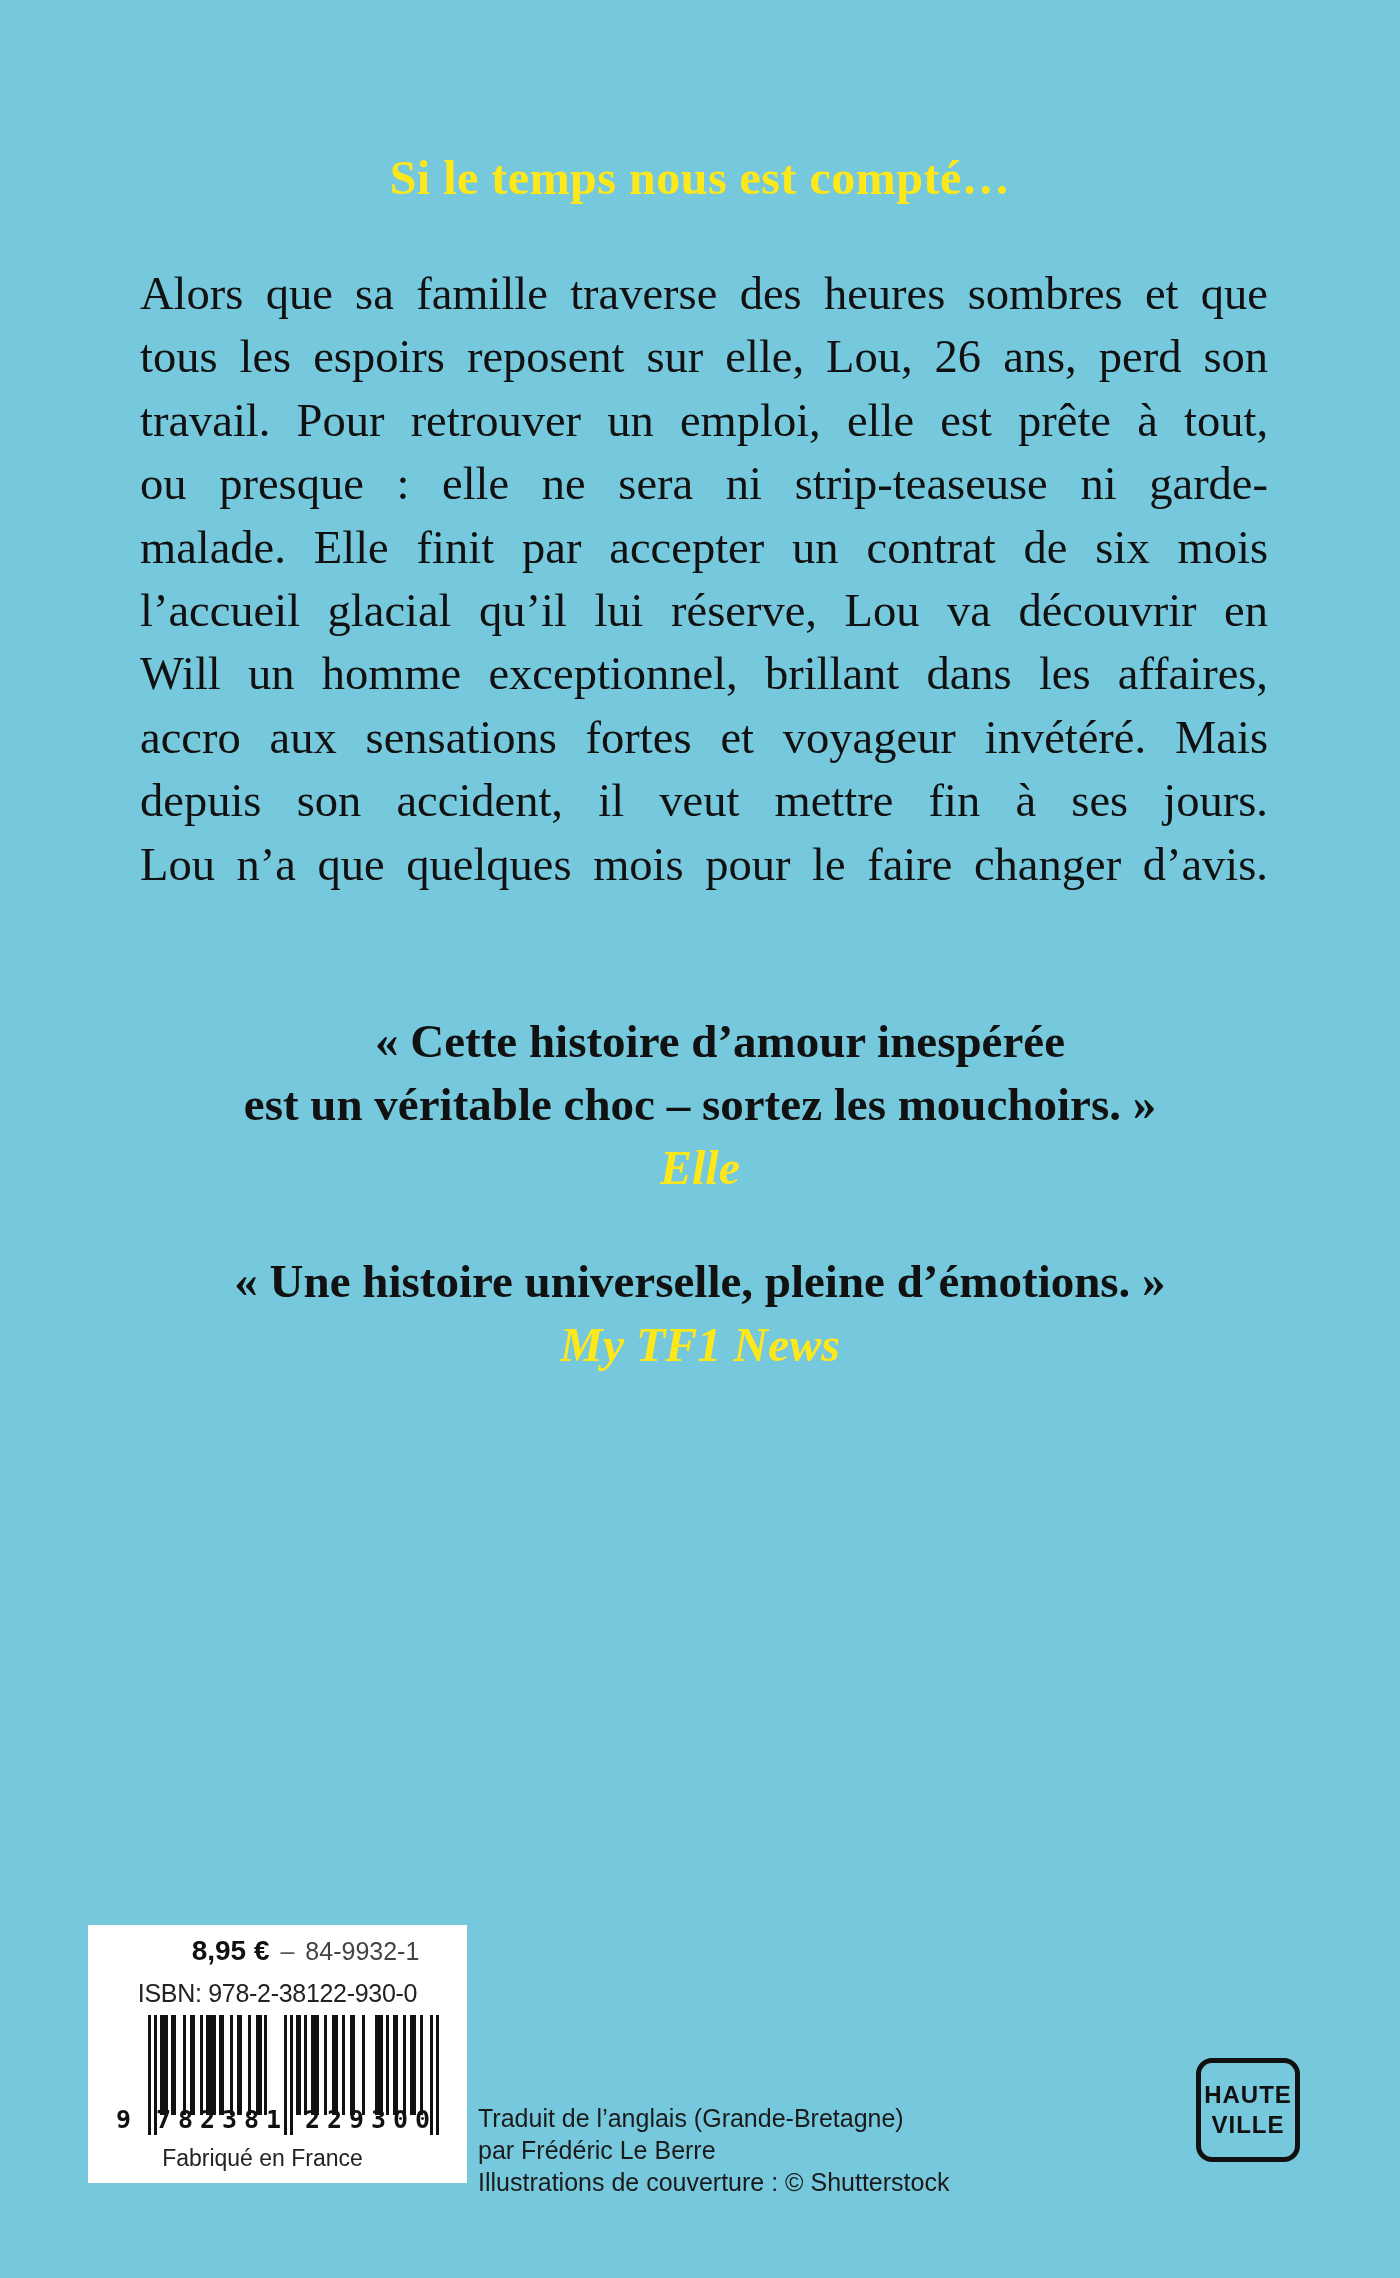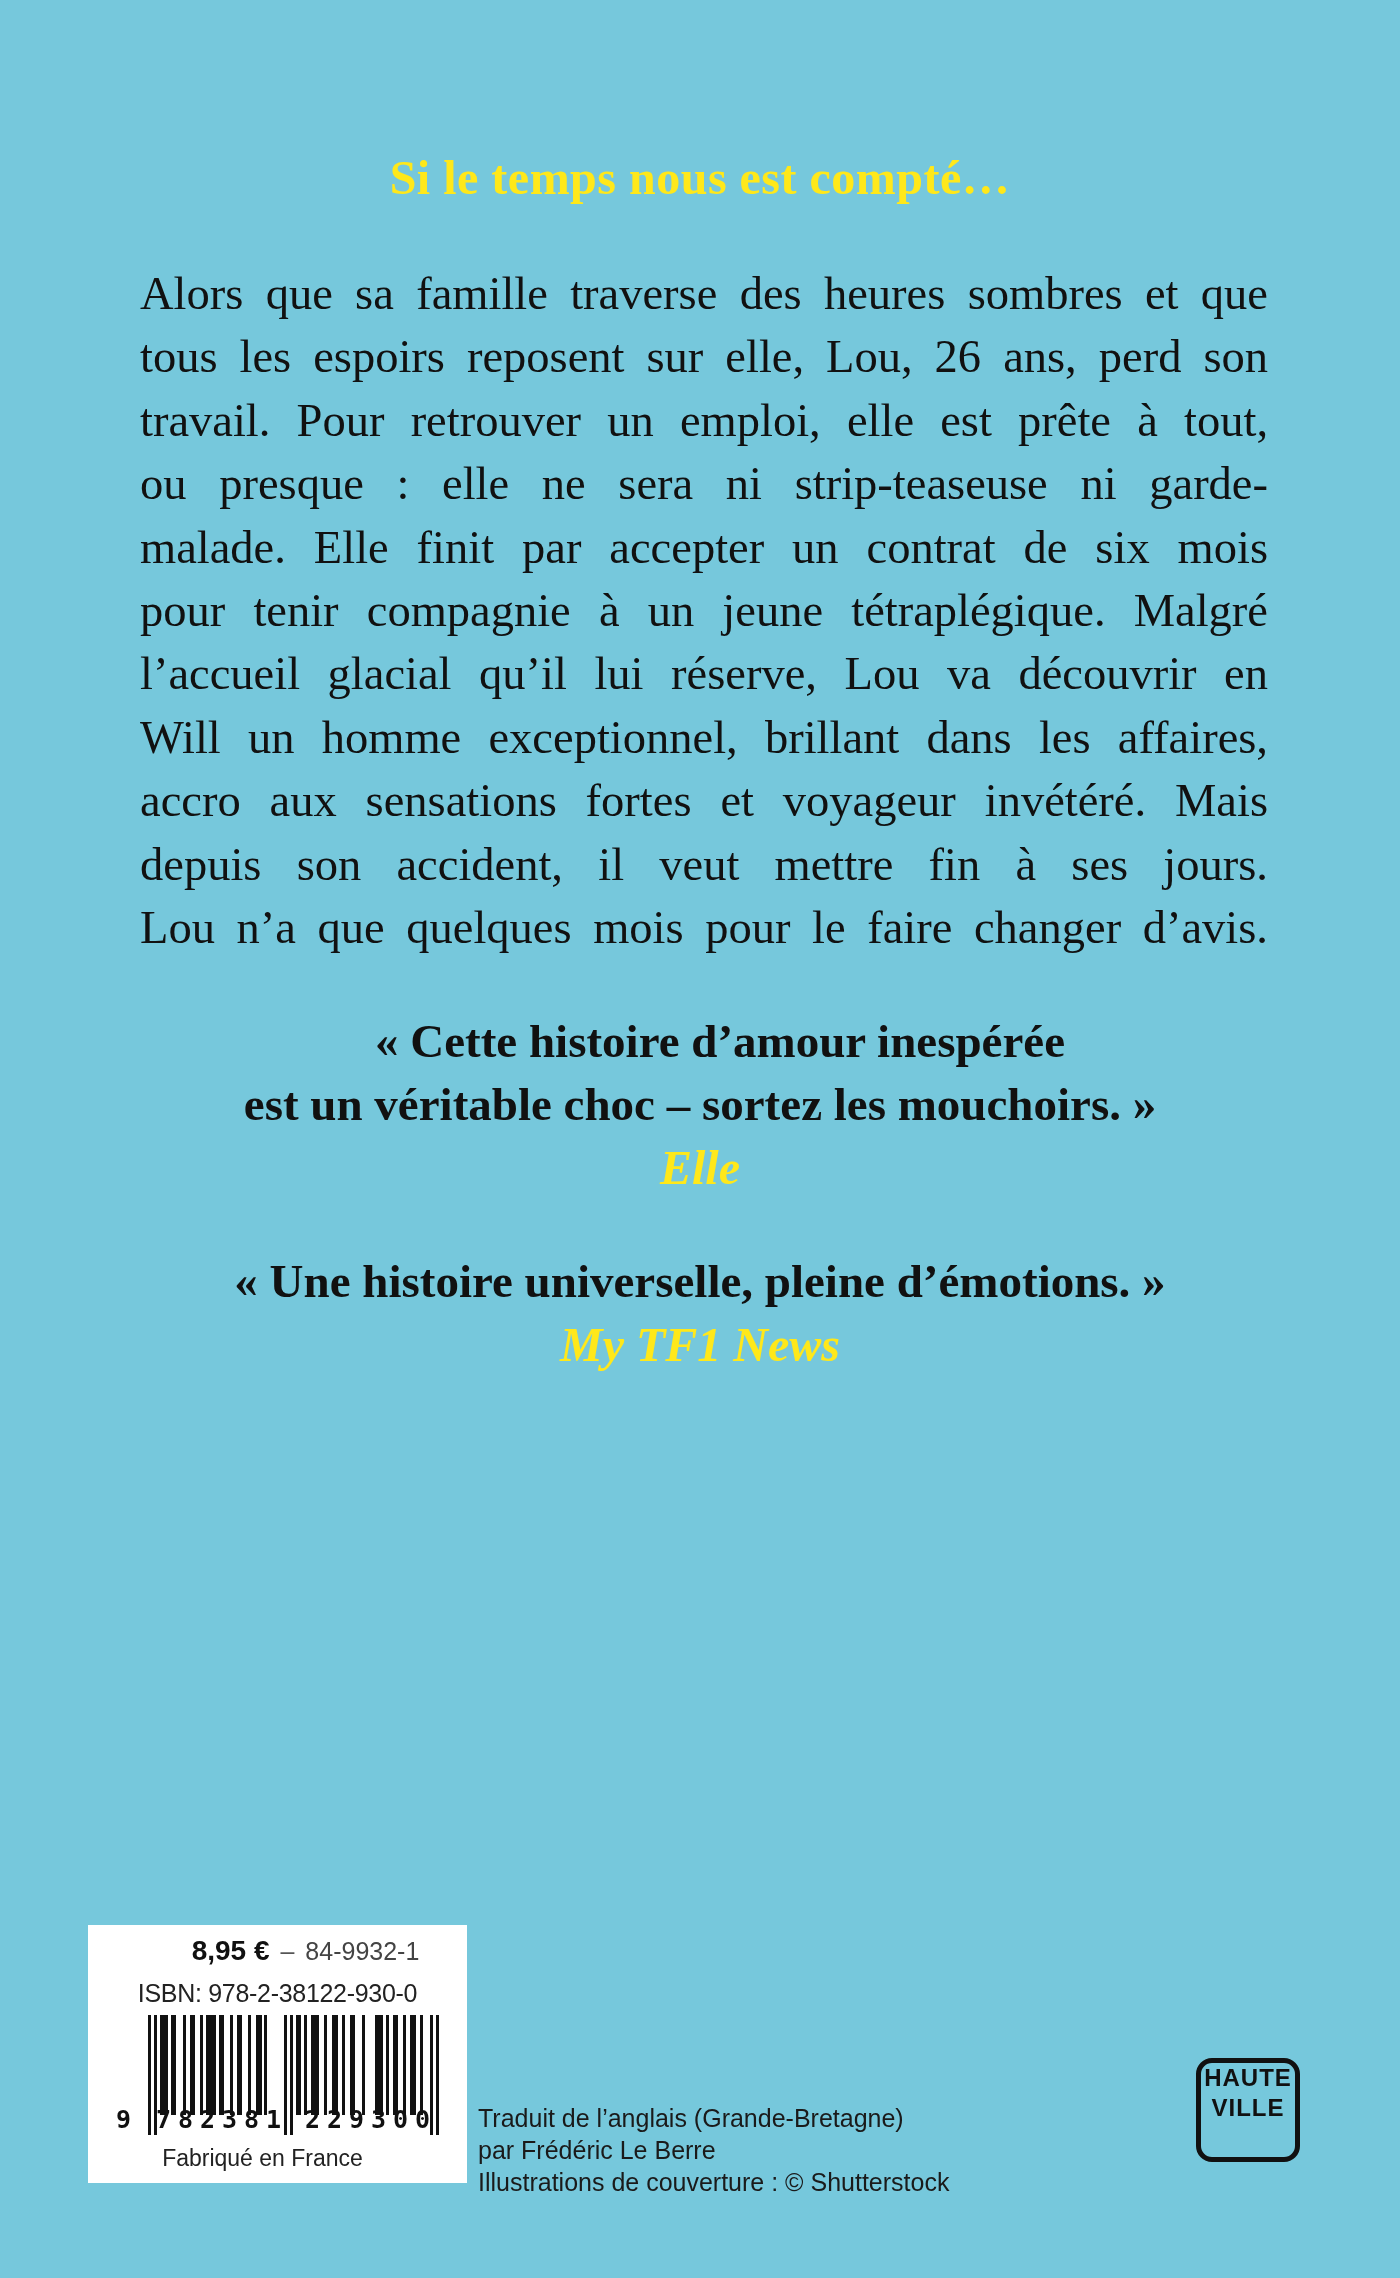--- a/index.html
+++ b/index.html
@@ -64,38 +64,37 @@
   }
   .credits {
     position: absolute; left: 478px; top: 2102px;
     font-family: "Liberation Sans", "DejaVu Sans", sans-serif;
     font-size: 25px; line-height: 32px; color: #1a1a1a;
   }
   .credits div { white-space: nowrap; }
   .logo {
     position: absolute; left: 1196px; top: 2058px; width: 104px; height: 104px;
     border: 5px solid #111; border-radius: 16px; box-sizing: border-box;
-    display: flex; flex-direction: column; align-items: center; 
+    display: flex; flex-direction: column; align-items: center; justify-content: center;
     font-family: "Liberation Sans", "DejaVu Sans", sans-serif;
     font-weight: bold; font-size: 24px; line-height: 30px; color: #111;
     letter-spacing: 1px;
   }
 </style>
 </head>
 <body>
 
 <div class="title">Si le temps nous est compté…</div>
 
 <div class="blurb">
   <span class="line">Alors que sa famille traverse des heures sombres et que</span>
   <span class="line">tous les espoirs reposent sur elle, Lou, 26 ans, perd son</span>
   <span class="line">travail. Pour retrouver un emploi, elle est prête à tout,</span>
   <span class="line">ou presque : elle ne sera ni strip-teaseuse ni garde-</span>
   <span class="line">malade. Elle finit par accepter un contrat de six mois</span>
-  <span class="line">pour tenir compagnie à un jeune tétraplégique. Malgré</span>
   <span class="line">l’accueil glacial qu’il lui réserve, Lou va découvrir en</span>
   <span class="line">Will un homme exceptionnel, brillant dans les affaires,</span>
   <span class="line">accro aux sensations fortes et voyageur invétéré. Mais</span>
   <span class="line">depuis son accident, il veut mettre fin à ses jours.</span>
   <span class="line last">Lou n’a que quelques mois pour le faire changer d’avis.</span>
 </div>
 
 <div class="quote" style="top:1010px;padding-left:20px;">« Cette histoire d’amour inespérée</div>
 <div class="quote" style="top:1073px;">est un véritable choc – sortez les mouchoirs. »</div>
 <div class="source" style="top:1138px;">Elle</div>

